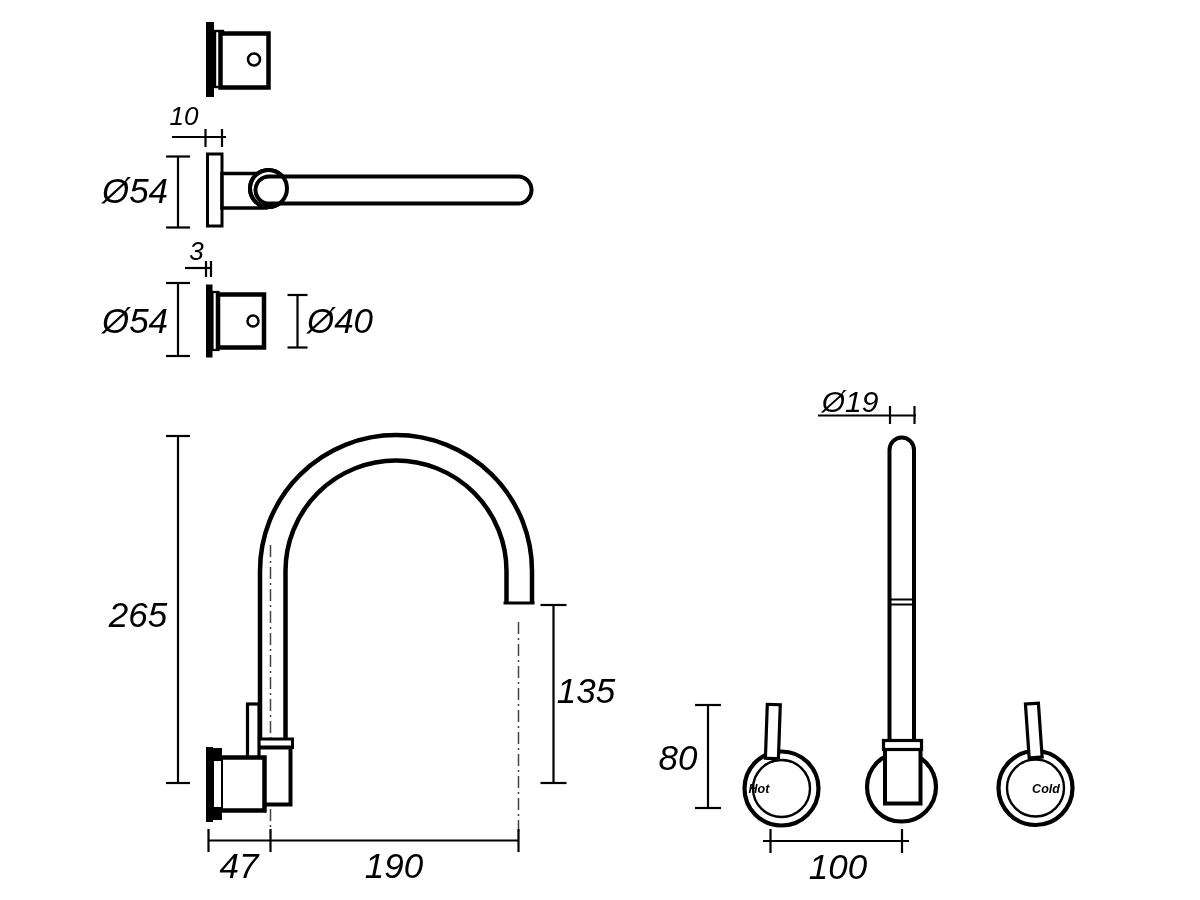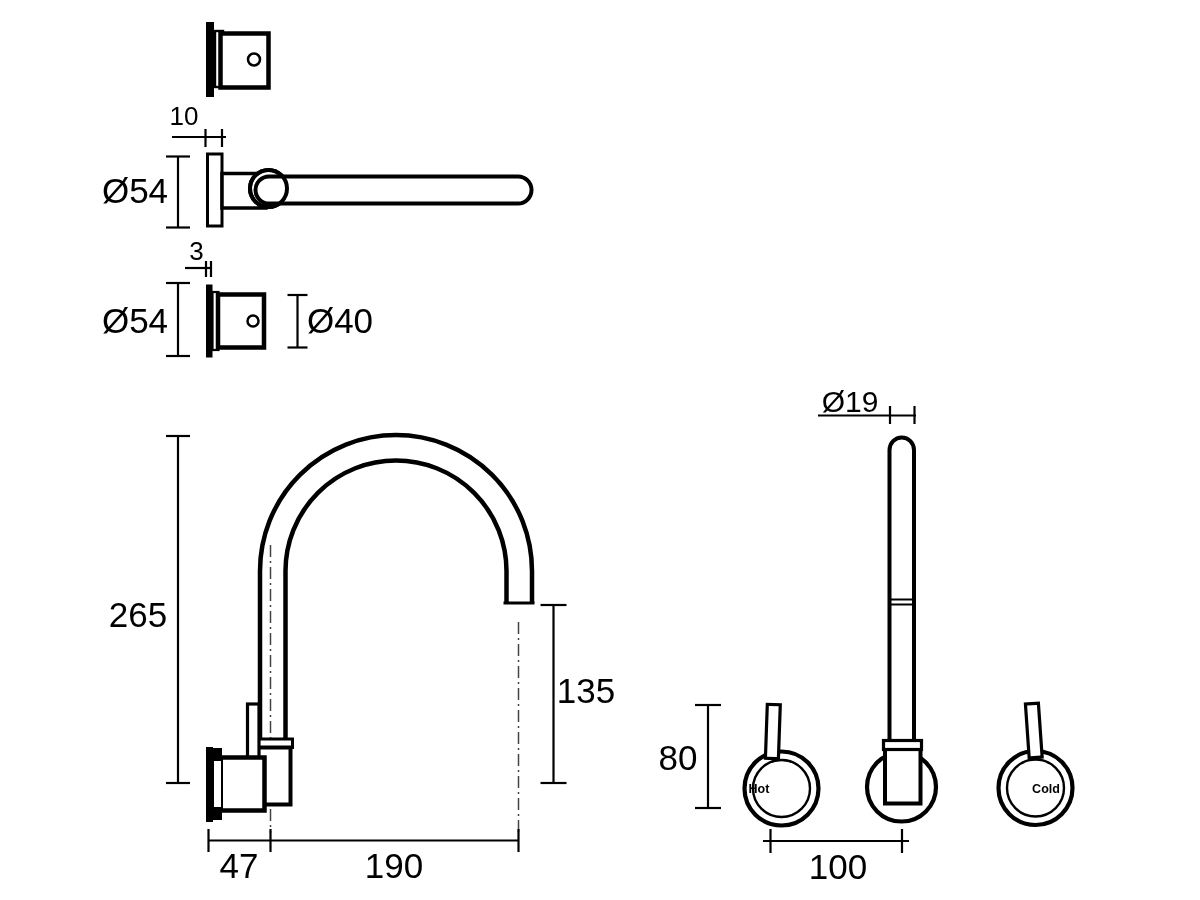--- a/index.html
+++ b/index.html
@@ -1,16 +1,16 @@
 <!DOCTYPE html>
 <html><head>
 <meta charset="utf-8">
 <style>
   html,body{margin:0;padding:0;background:#ffffff;}
-  .page{width:1200px;height:900px;background:#ffffff;position:relative;overflow:hidden;}
+  .page{width:1200px;height:900px;background:#ffffff;position:relative;overflow:hidden;font-style:italic;}
   svg{display:block;}
   text{font-family:"Liberation Sans", sans-serif;fill:#000000;}
   .dim{font-size:35px;}
   .dim-sm{font-size:26px;}
   .dim-md{font-size:30px;}
   .hc{font-size:12.5px;font-weight:bold;}
   .outline{fill:#ffffff;stroke:#000000;}
   .nofill{fill:none;stroke:#000000;}
   .dimline{stroke:#000000;stroke-width:2.2;fill:none;}
   .cline{stroke:#444444;stroke-width:1.5;fill:none;stroke-dasharray:12 4 2 4;}

